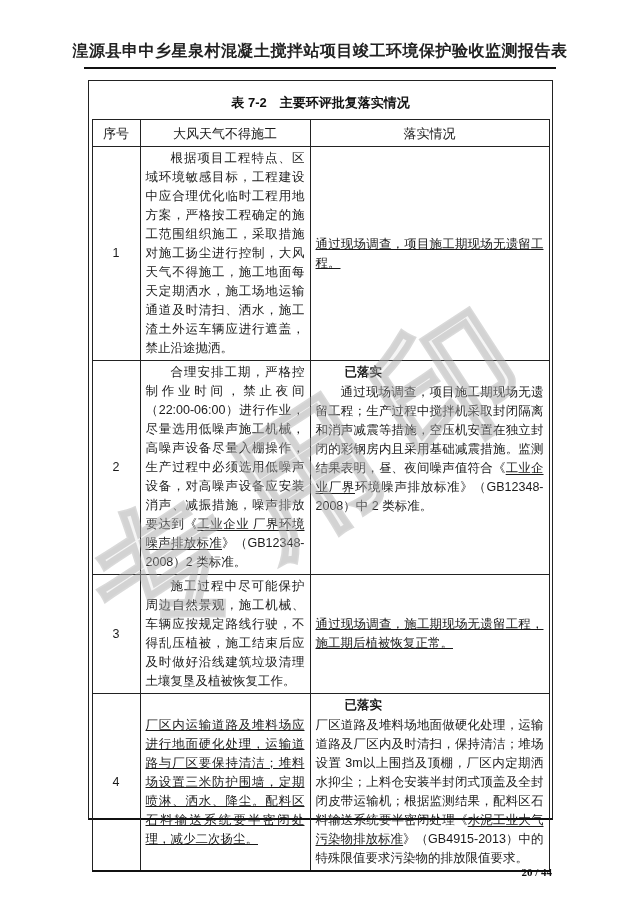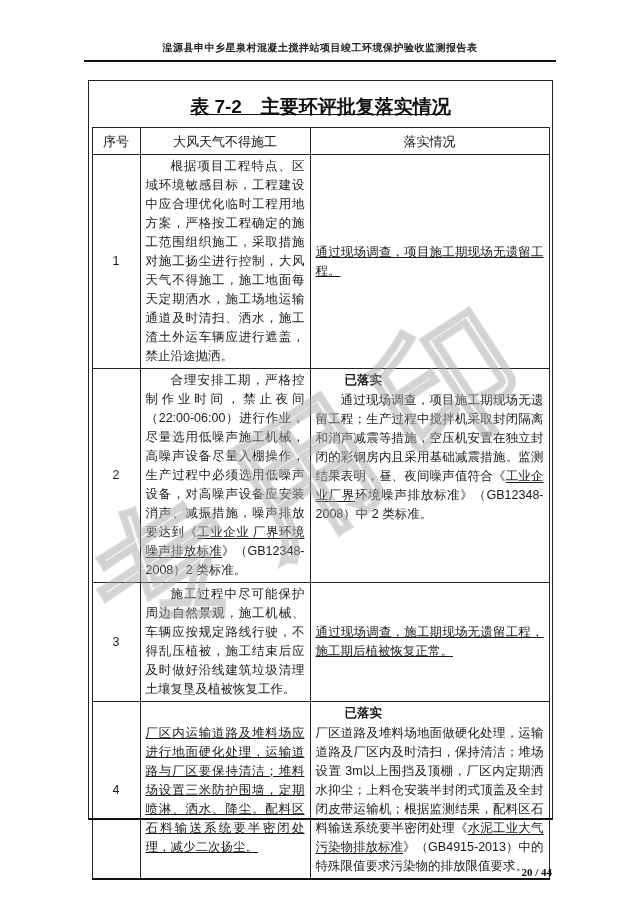--- a/index.html
+++ b/index.html
@@ -9,21 +9,21 @@
     background:#ffffff;
     font-family:"Liberation Sans","DejaVu Sans",sans-serif;
     color:#1a1a1a;
     overflow:hidden;
     margin:0 auto;
   }
   .doc-header{position:absolute;top:0;left:0;width:640px;}
   .doc-title{
     margin-top:41px;
     text-align:center;
-    font-size:10px;
+    font-size:16px;
     font-weight:bold;
     letter-spacing:.5px;
     color:#222;
   }
   .header-rule{
     margin:5px 84px 0 84px;
     border-bottom:2px solid #111;
   }
   .content-box{
     position:absolute;
@@ -36,24 +36,23 @@
   }
   .section-heading{
     margin:9px 0 0 7px;
     font-size:15px;
     font-weight:bold;
     color:#111;
   }
   .table-caption{
     margin-top:13px;
     text-align:center;
-    font-size:19px;
+    font-size:13px;
     font-weight:bold;
     color:#111;
-    text-decoration:underline;
   }
   .main-table{
     margin:7px auto 0 auto;
     width:457px;
     border-collapse:collapse;
     table-layout:fixed;
     border:1px solid #222;
     border-bottom:2px solid #111;
   }
   .main-table th,.main-table td{

